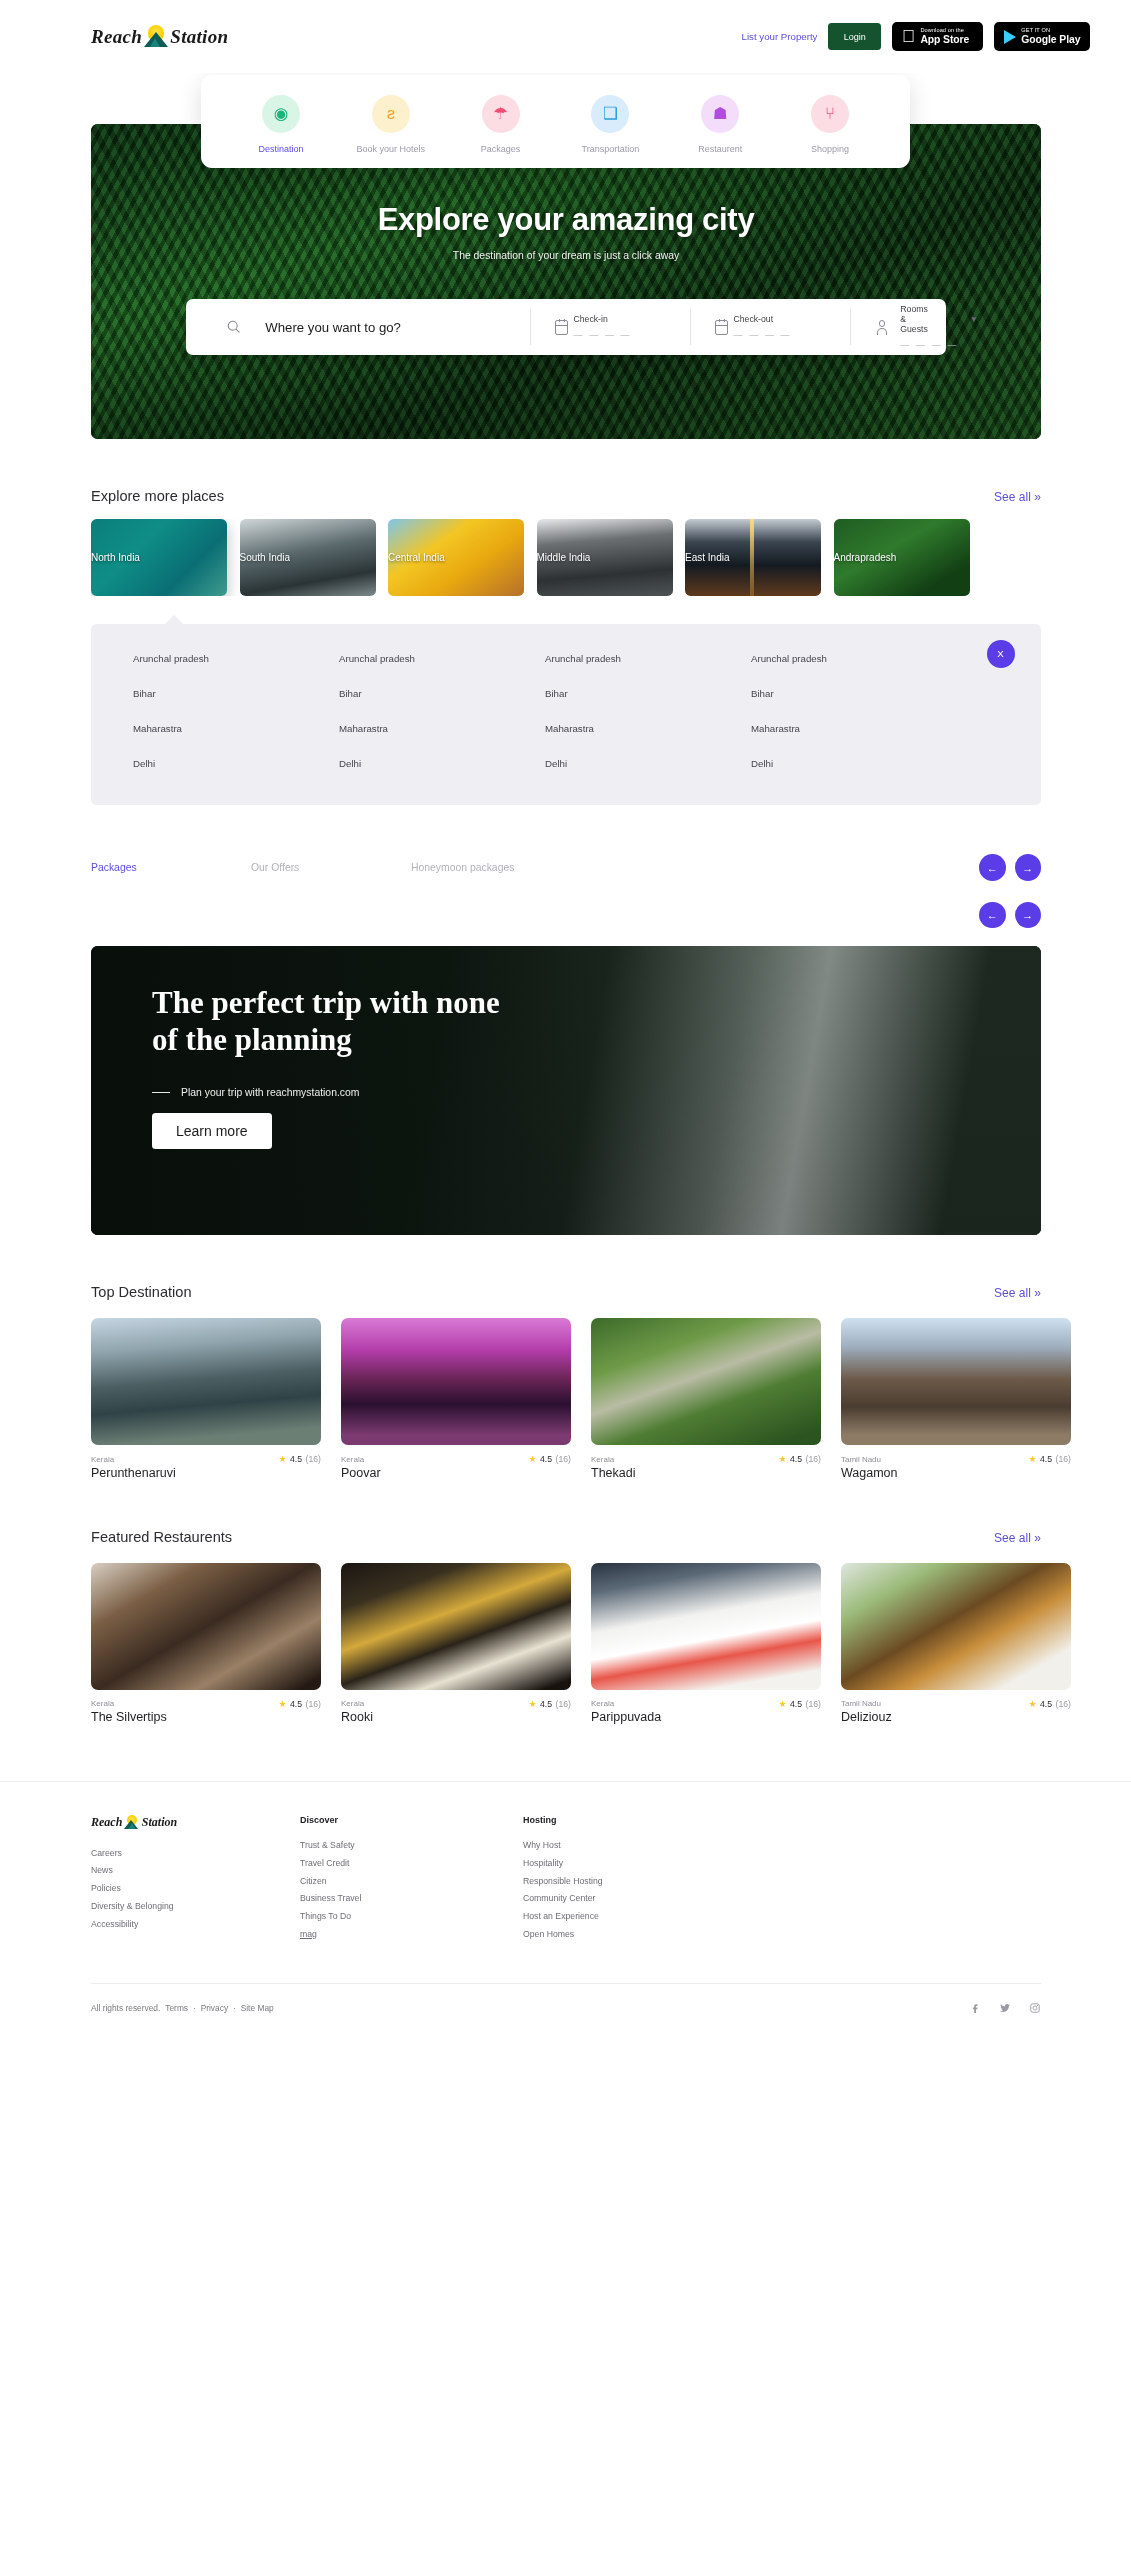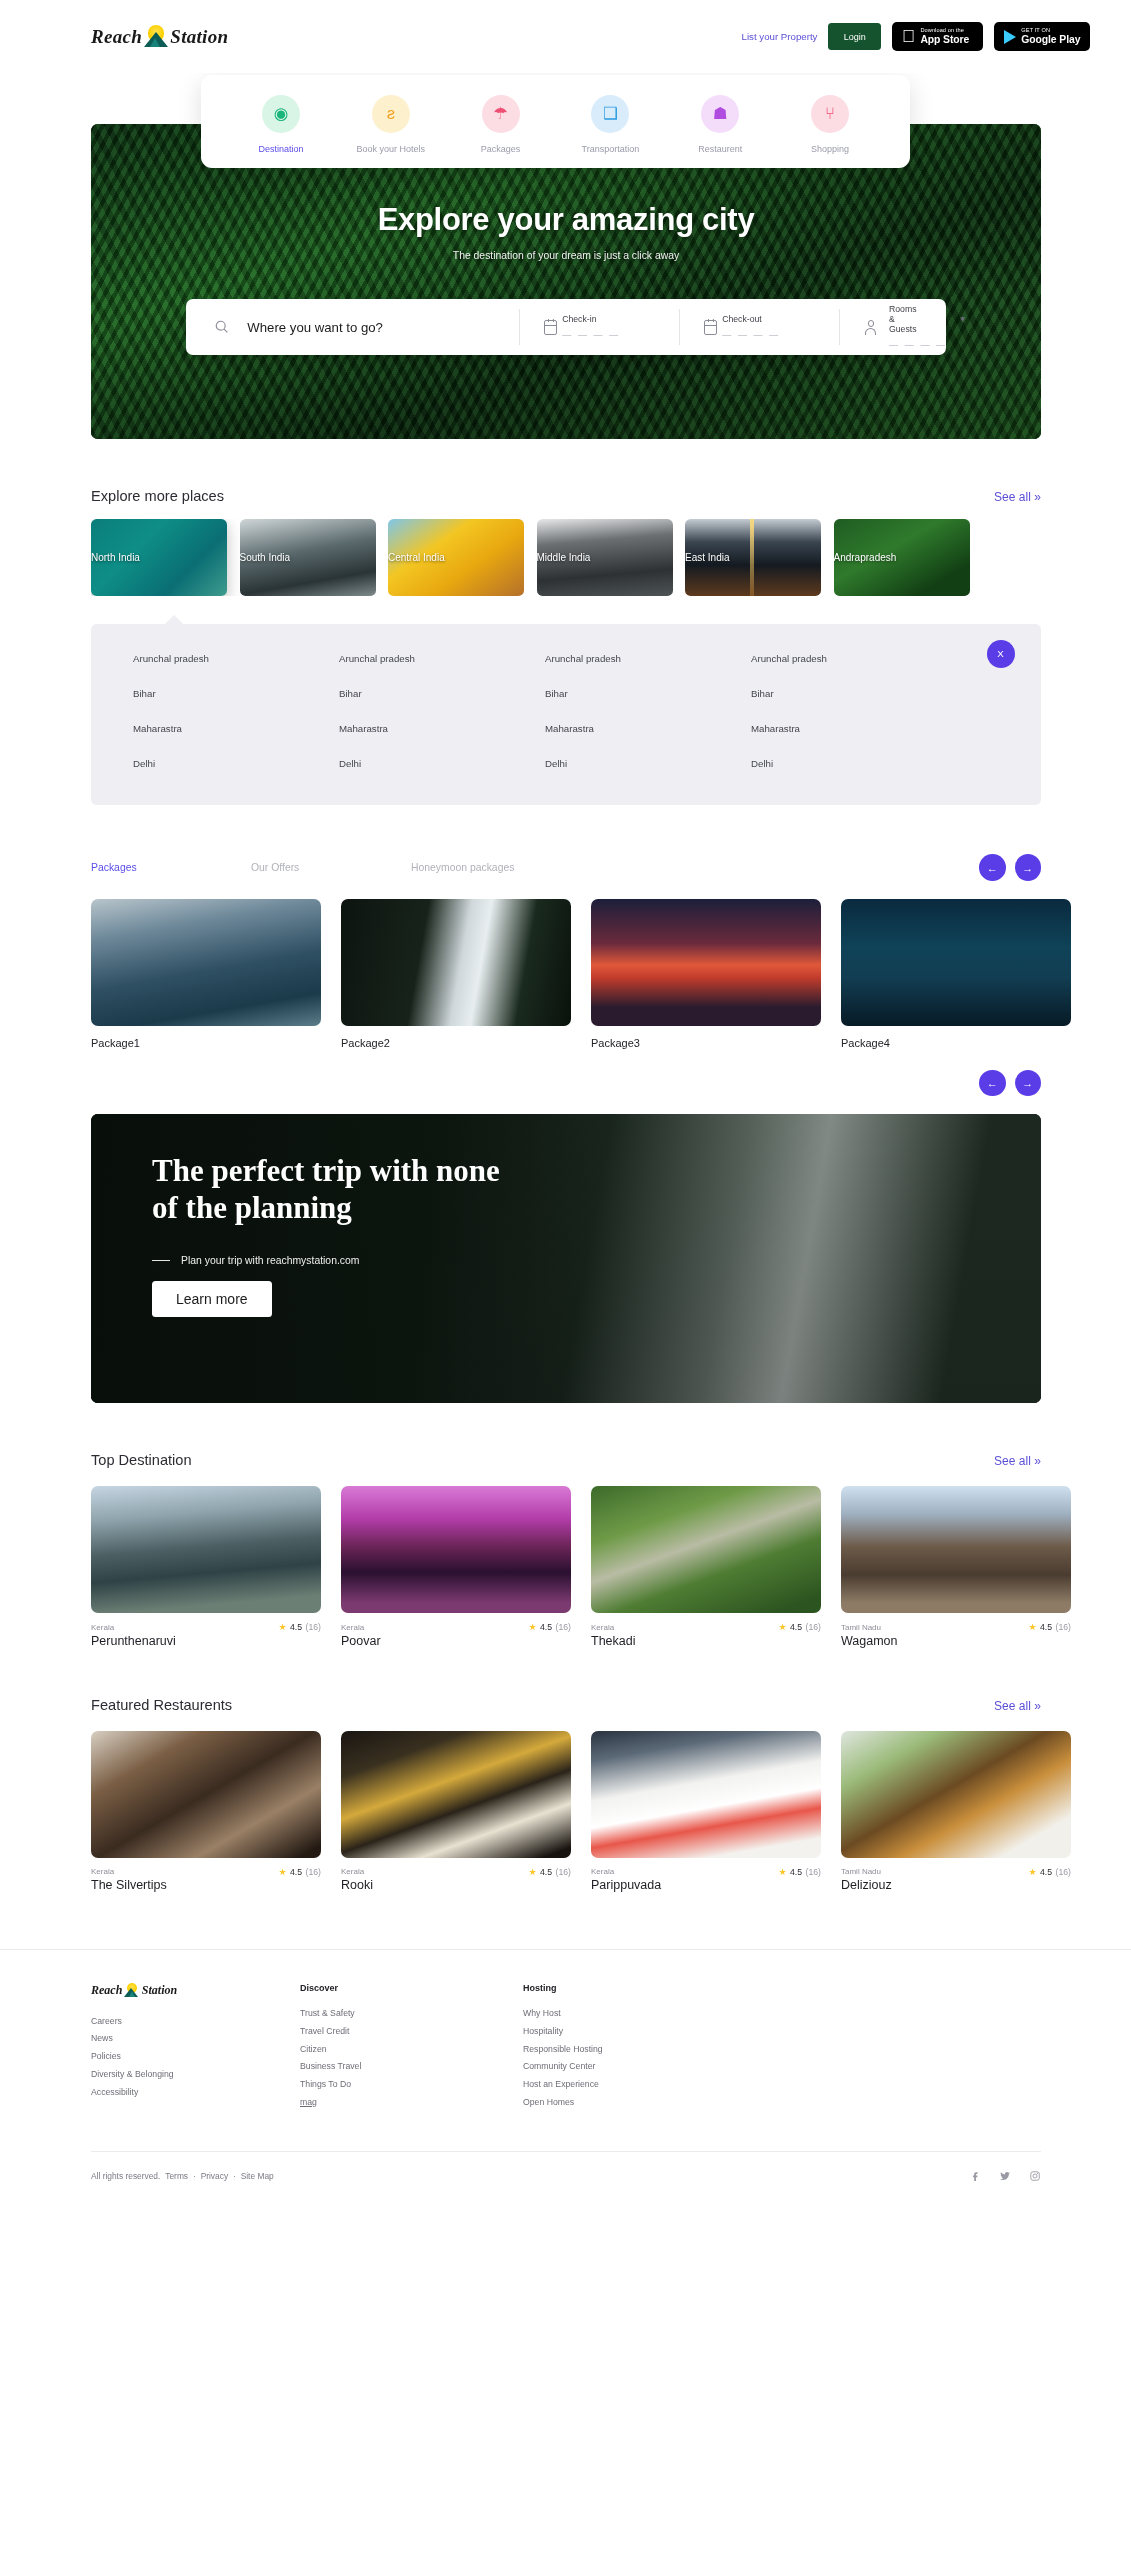--- a/index.html
+++ b/index.html
@@ -184,22 +184,22 @@
     width: 760px;
     height: 56px;
     background: #fff;
     border-radius: 7px;
     display: flex;
     align-items: center;
     box-shadow: 0 4.2px 15.3px rgba(0,0,0,.22);
   }
   .sb-dest {
     flex: 0 0 334px;
-    display: flex; align-items: center; gap: 18px;
-    padding-left: 28px; height: 36px;
+    display: flex; align-items: center; gap: 24px;
+    padding-left: 40px; height: 36px;
     border-right: 0.7px solid #e3e3e8;
   }
   .sb-dest .mag { color: #8d8d98; }
   .sb-input {
     border: none; outline: none;
     font-size: 13.2px; color: #1c1c1c;
     font-family: inherit;
     width: 265px; background: transparent;
   }
   .sb-input::placeholder { color: #1c1c1c; }
@@ -615,38 +615,20 @@
       <div class="pkg-tabs" id="pkg-tabs">
           <span class="pkg-tab active">Packages</span>
           <span class="pkg-tab">Our Offers</span>
           <span class="pkg-tab">Honeymoon packages</span>
         </div>
       <div class="arrows">
         <button class="arrow-btn">←</button>
         <button class="arrow-btn">→</button>
       </div>
     </div>
-    <div class="card-grid" id="pkg-cards">
-        <div class="card">
-          <div class="card-img p1"></div>
-          <div class="card-name">Package1</div>
-        </div>
-        <div class="card">
-          <div class="card-img p2"></div>
-          <div class="card-name">Package2</div>
-        </div>
-        <div class="card">
-          <div class="card-img p3"></div>
-          <div class="card-name">Package3</div>
-        </div>
-        <div class="card">
-          <div class="card-img p4"></div>
-          <div class="card-name">Package4</div>
-        </div>
-      </div>
     <div class="arrows-right">
       <button class="arrow-btn">←</button>
       <button class="arrow-btn">→</button>
     </div>
   </div>
 
   <div class="promo">
     <div class="promo-bg"></div>
     <div class="promo-inner">
       <div class="promo-title">The perfect trip with none of the planning</div>

